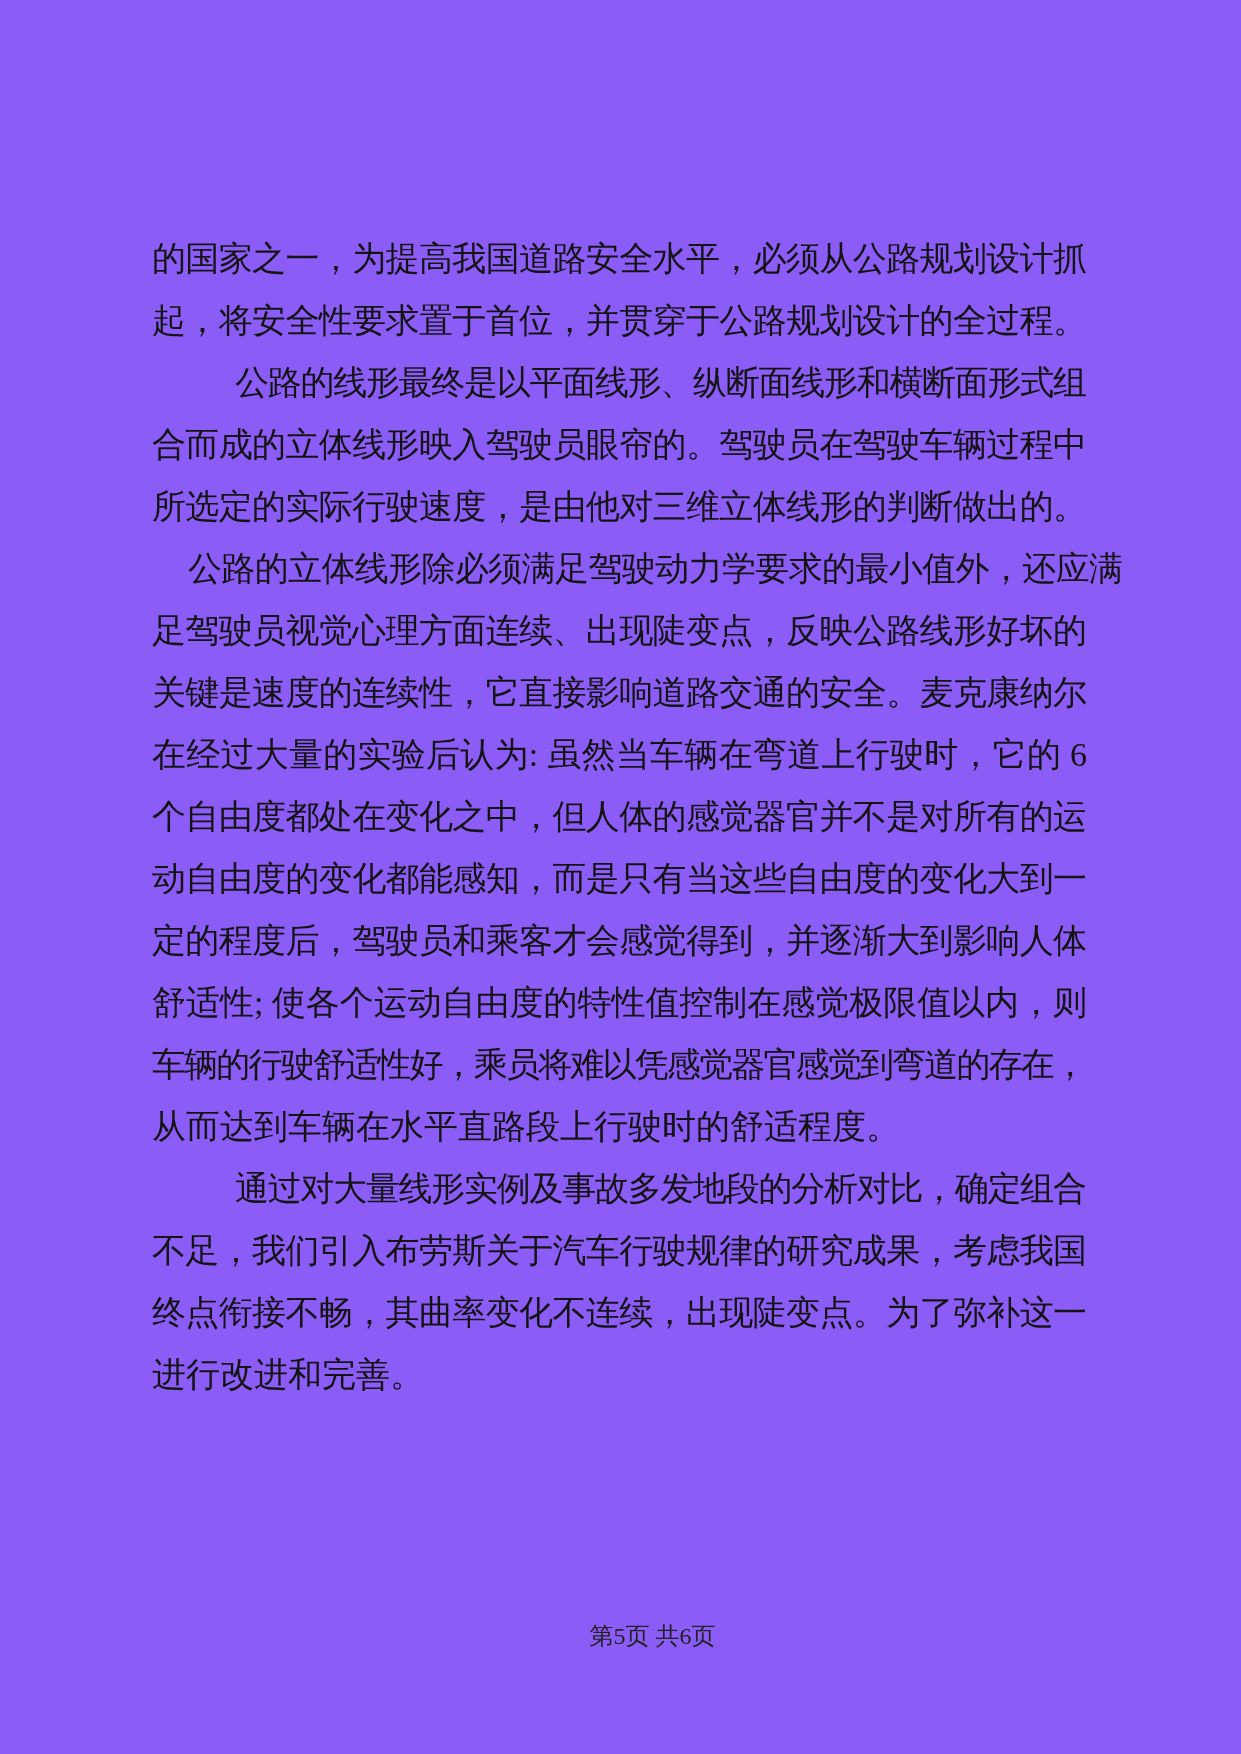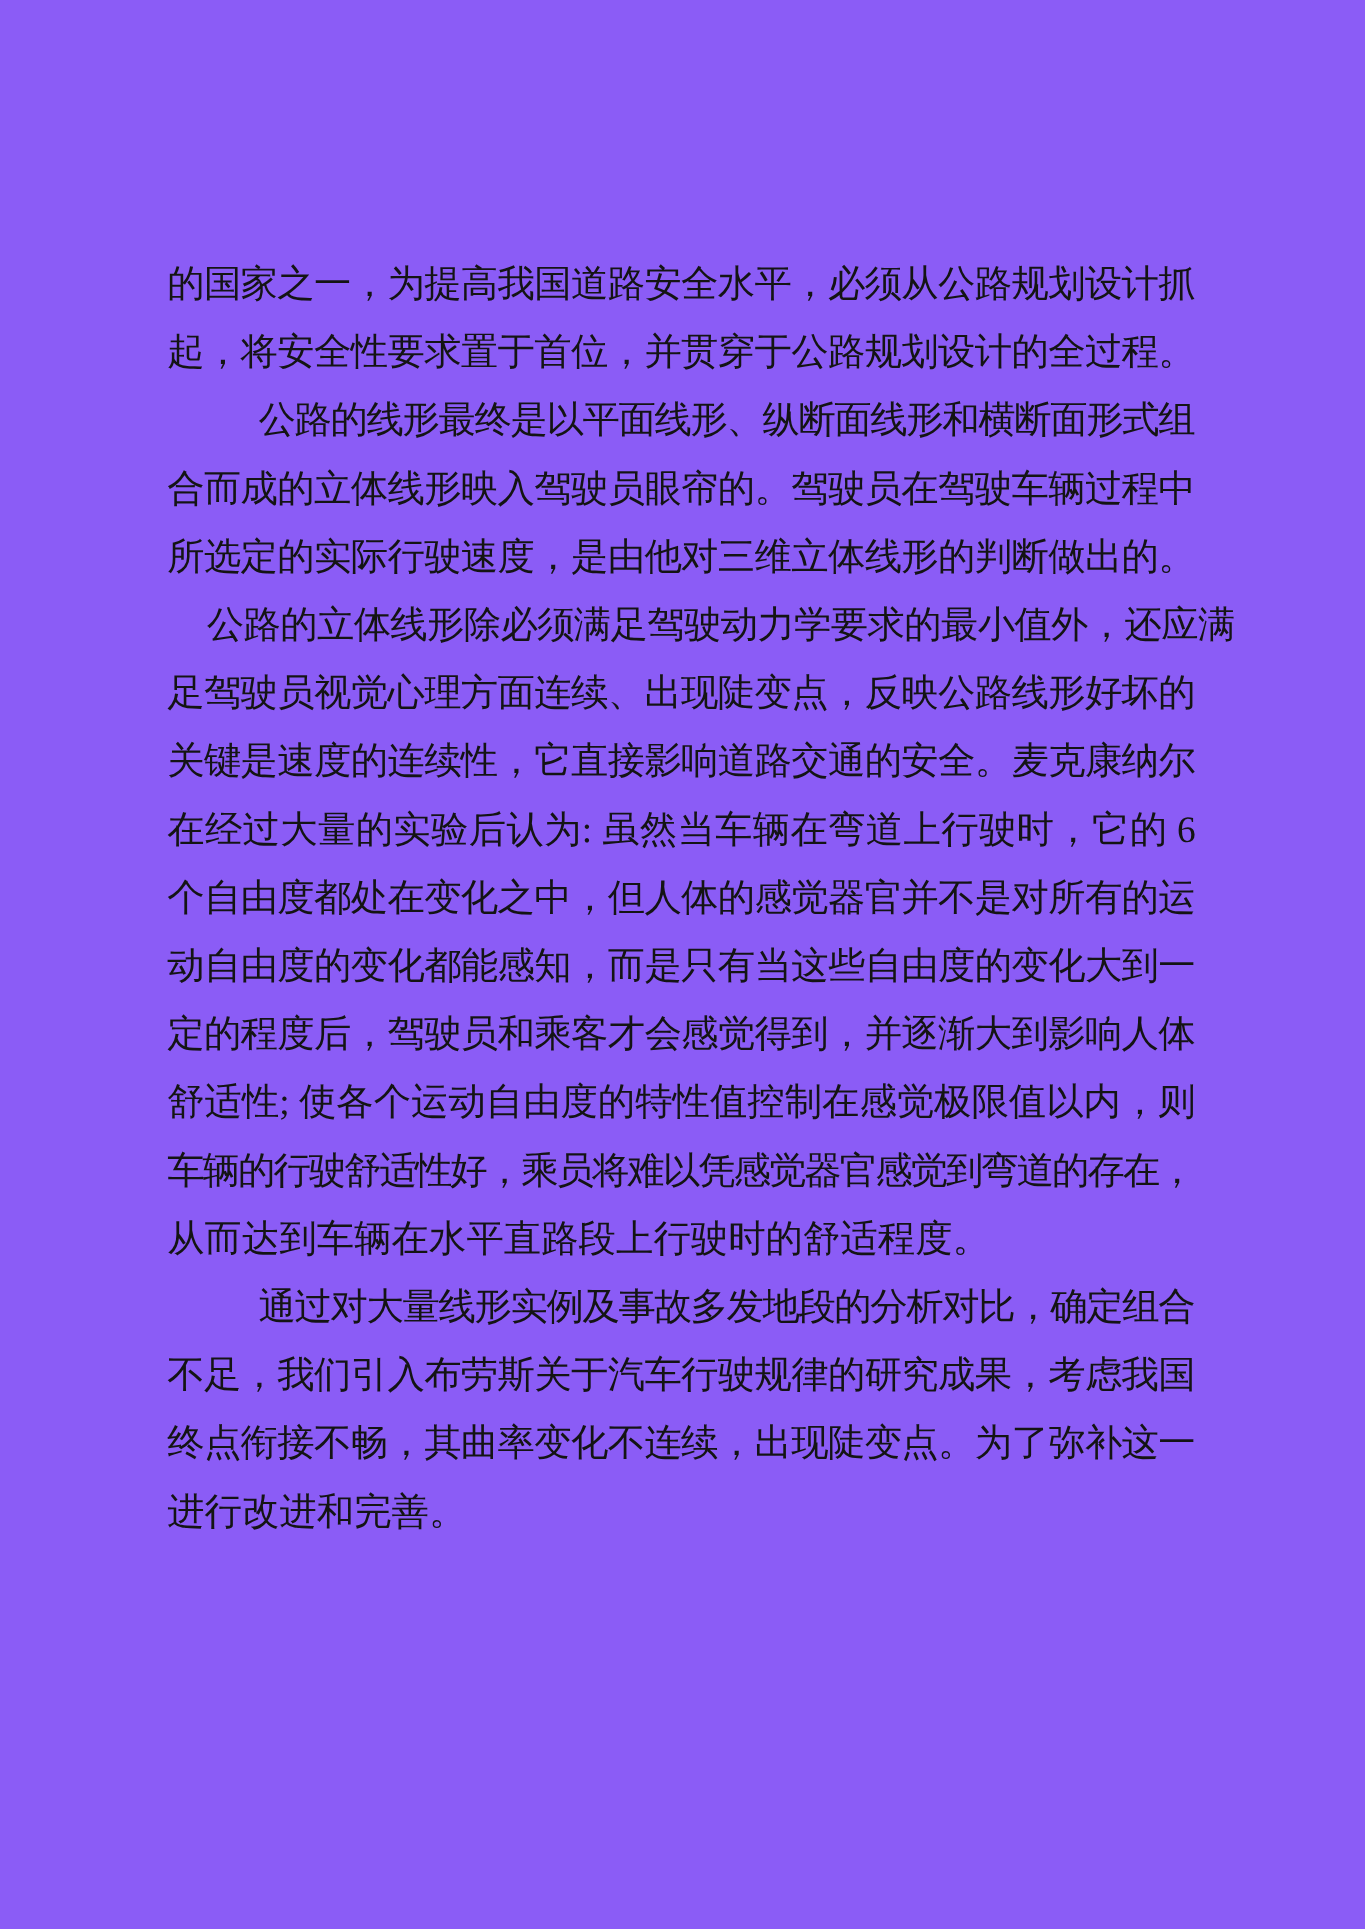--- a/index.html
+++ b/index.html
@@ -67,13 +67,14 @@
     <div class="line j" style="letter-spacing: -0.62963px;">定的程度后，驾驶员和乘客才会感觉得到，并逐渐大到影响人体</div>
     <div class="line j" style="letter-spacing: -0.0340402px;">舒适性; 使各个运动自由度的特性值控制在感觉极限值以内，则</div>
     <div class="line j" style="letter-spacing: -1.82143px;">车辆的行驶舒适性好，乘员将难以凭感觉器官感觉到弯道的存在，</div>
     <div class="line">从而达到车辆在水平直路段上行驶时的舒适程度。</div>
     <div class="line j ind" style="letter-spacing: -1.28px;">通过对大量线形实例及事故多发地段的分析对比，确定组合</div>
     <div class="line j" style="letter-spacing: -0.62963px;">不足，我们引入布劳斯关于汽车行驶规律的研究成果，考虑我国</div>
     <div class="line j" style="letter-spacing: -0.62963px;">终点衔接不畅，其曲率变化不连续，出现陡变点。为了弥补这一</div>
     <div class="line">进行改进和完善。</div>
   </div>
 
+  <div class="footer">第5页 共6页</div>
 </div>
 
 </body></html>

